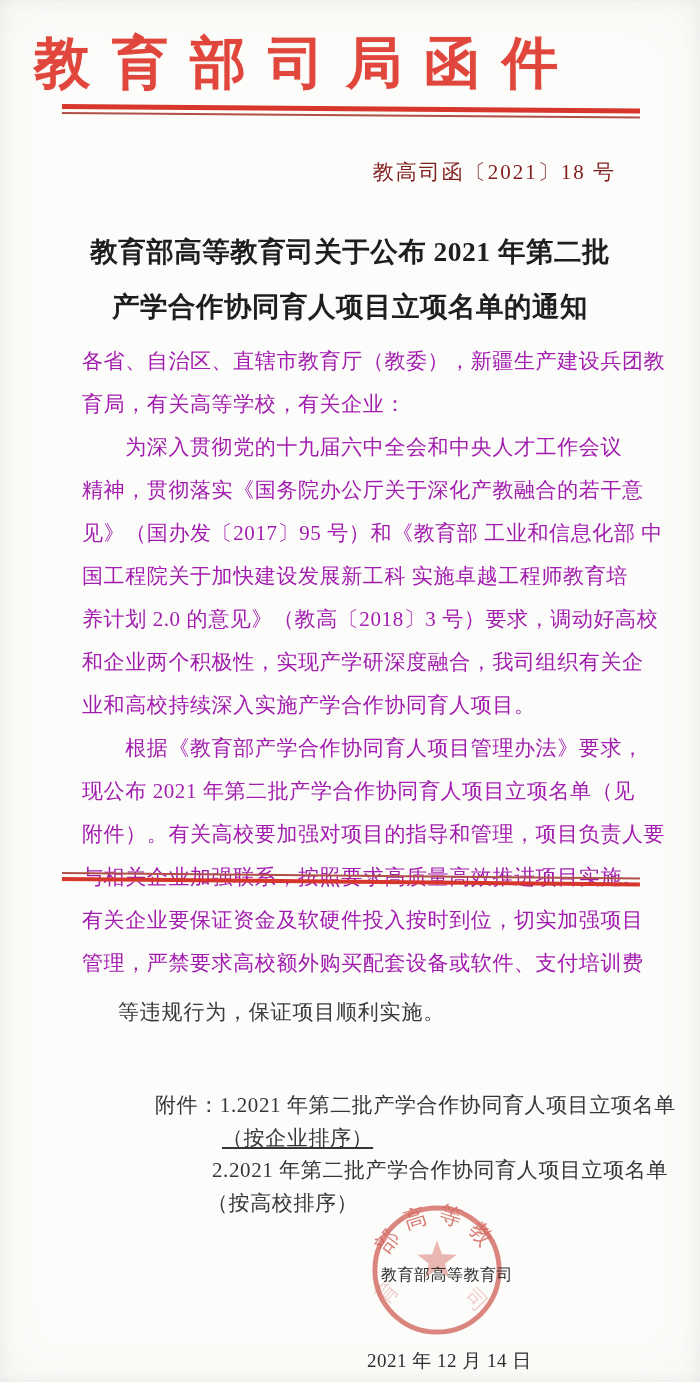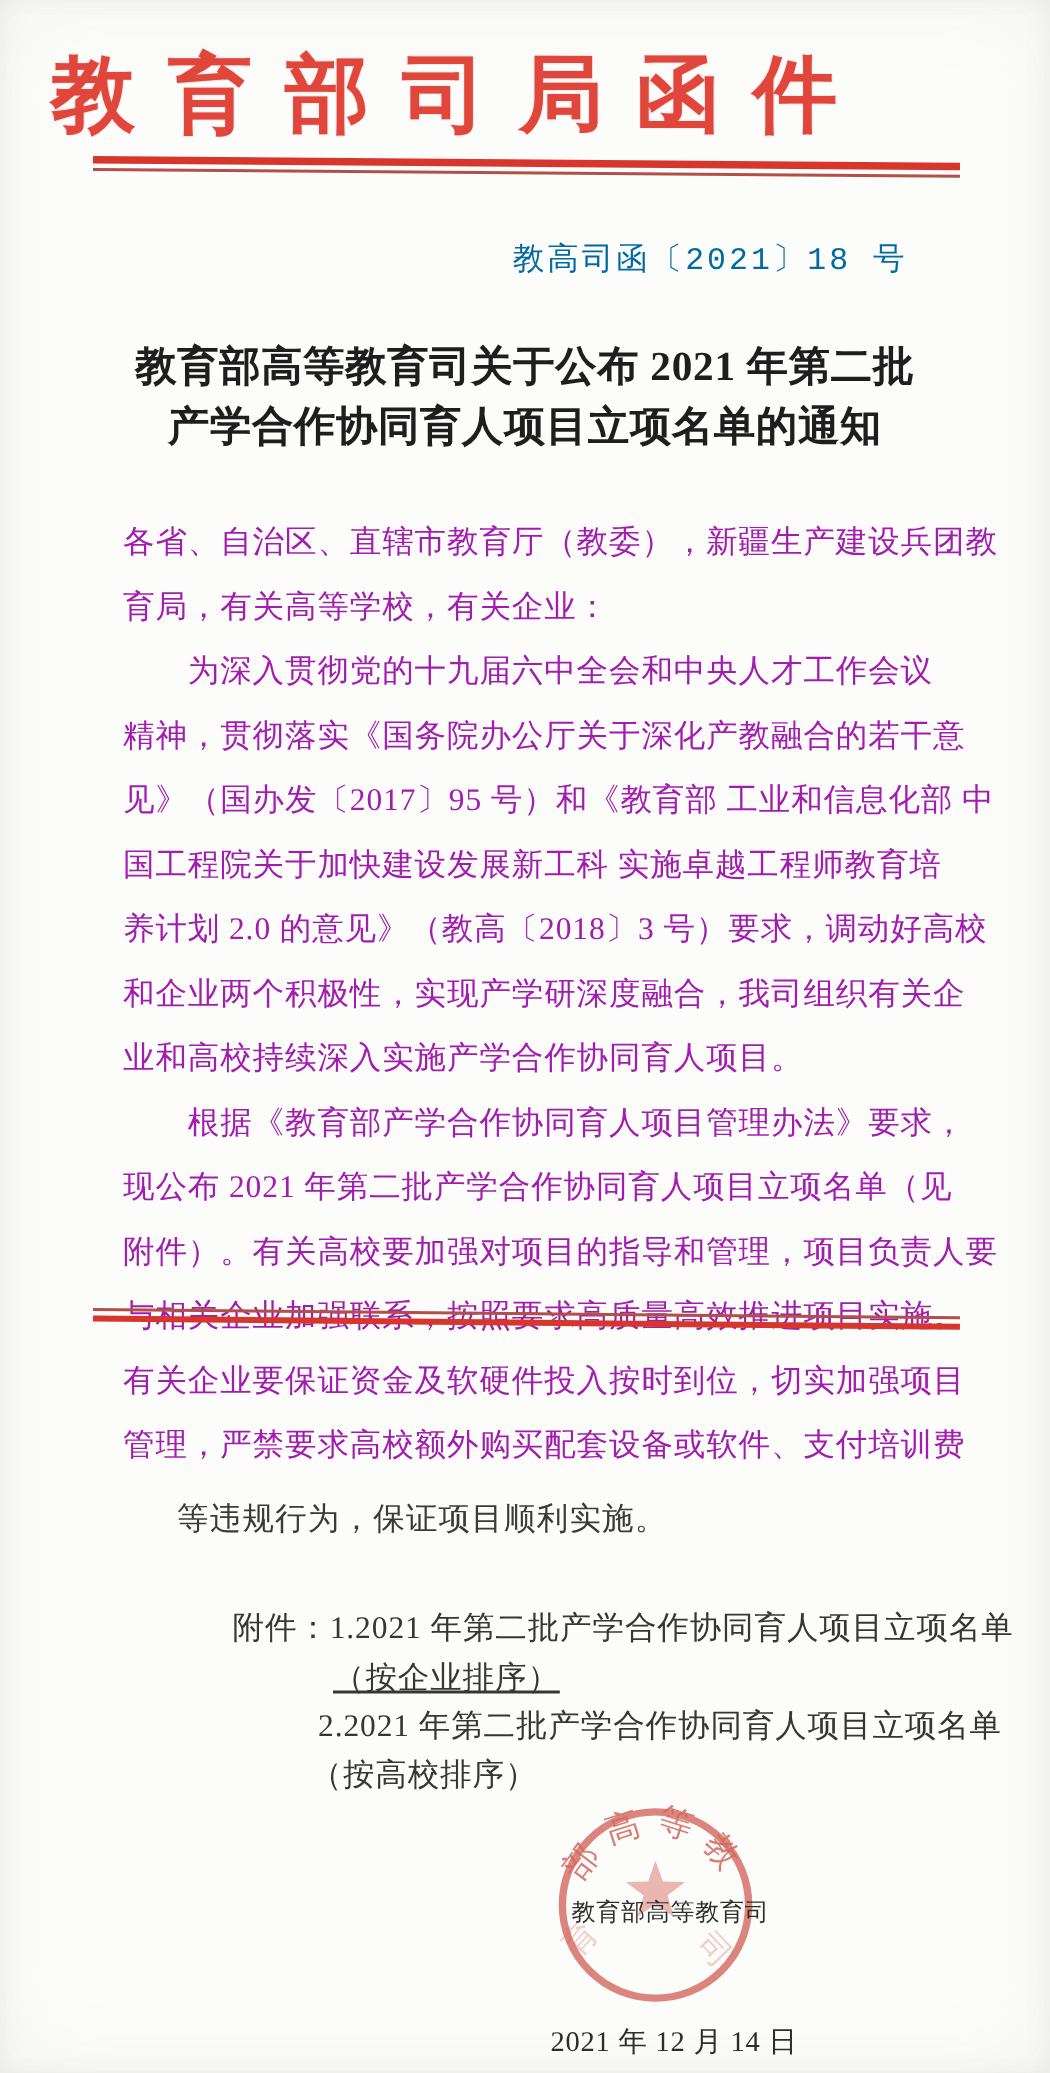--- a/index.html
+++ b/index.html
@@ -25,41 +25,41 @@
   }
   .rule{position:absolute;left:62px;width:578px;transform:rotate(0.45deg);transform-origin:left center;}
   .rule-top{top:104px;}
   .rule-bottom{top:872px;transform:rotate(0.55deg);}
   .rule .thick{height:4.5px;background:#d6362c;}
   .rule .thin{height:1.6px;background:#b05048;}
   .rule-top .thick{margin-bottom:3.5px;}
   .rule-bottom .thin{margin-bottom:3px;}
   
   .doc-number{
-    position:absolute;top:158px;right:95px;
-    font-size:21px;color:#0369a1;letter-spacing:2px;white-space:nowrap;font-family:Liberation Mono, monospace;
+    position:absolute;top:158px;right:84px;
+    font-size:21px;color:#7f1d1d;letter-spacing:2px;white-space:nowrap;
   }
   
   .notice-title{
     position:absolute;top:224px;left:0;width:700px;
     text-align:center;font-size:27.5px;font-weight:bold;color:#1e1e1e;
-    line-height:40px;letter-spacing:0.5px;white-space:pre-line;
+    line-height:55px;letter-spacing:0.5px;white-space:pre-line;
   }
   
   .notice-body{
     position:absolute;top:340px;left:82px;width:560px;
     font-size:21px;line-height:43px;letter-spacing:0.6px;
     white-space:pre;color:#a21caf;
   }
   .body-continued{
     position:absolute;top:998px;left:118px;
     font-size:21px;letter-spacing:0.8px;color:#3a3a3a;white-space:nowrap;
   }
   
-  .att-line{position:absolute;font-size:21px;color:#363636;letter-spacing:0.6px;white-space:nowrap;}
+  .att-line{position:absolute;font-size:21px;color:#363636;letter-spacing:0.6px;white-space:nowrap;margin-top:20px;}
   .att-1{top:1071px;left:155px;}
   .att-2{top:1104px;left:222px;text-decoration:underline;}
   .att-3{top:1136px;left:212px;}
   .att-4{top:1169px;left:207px;}
   
   .seal{position:absolute;top:1202px;left:369px;width:136px;height:136px;z-index:1;opacity:.92;}
   .sig-name{
     position:absolute;top:1265px;left:381px;z-index:2;
     font-size:16px;color:#2d2d2d;letter-spacing:0.5px;white-space:nowrap;
   }

